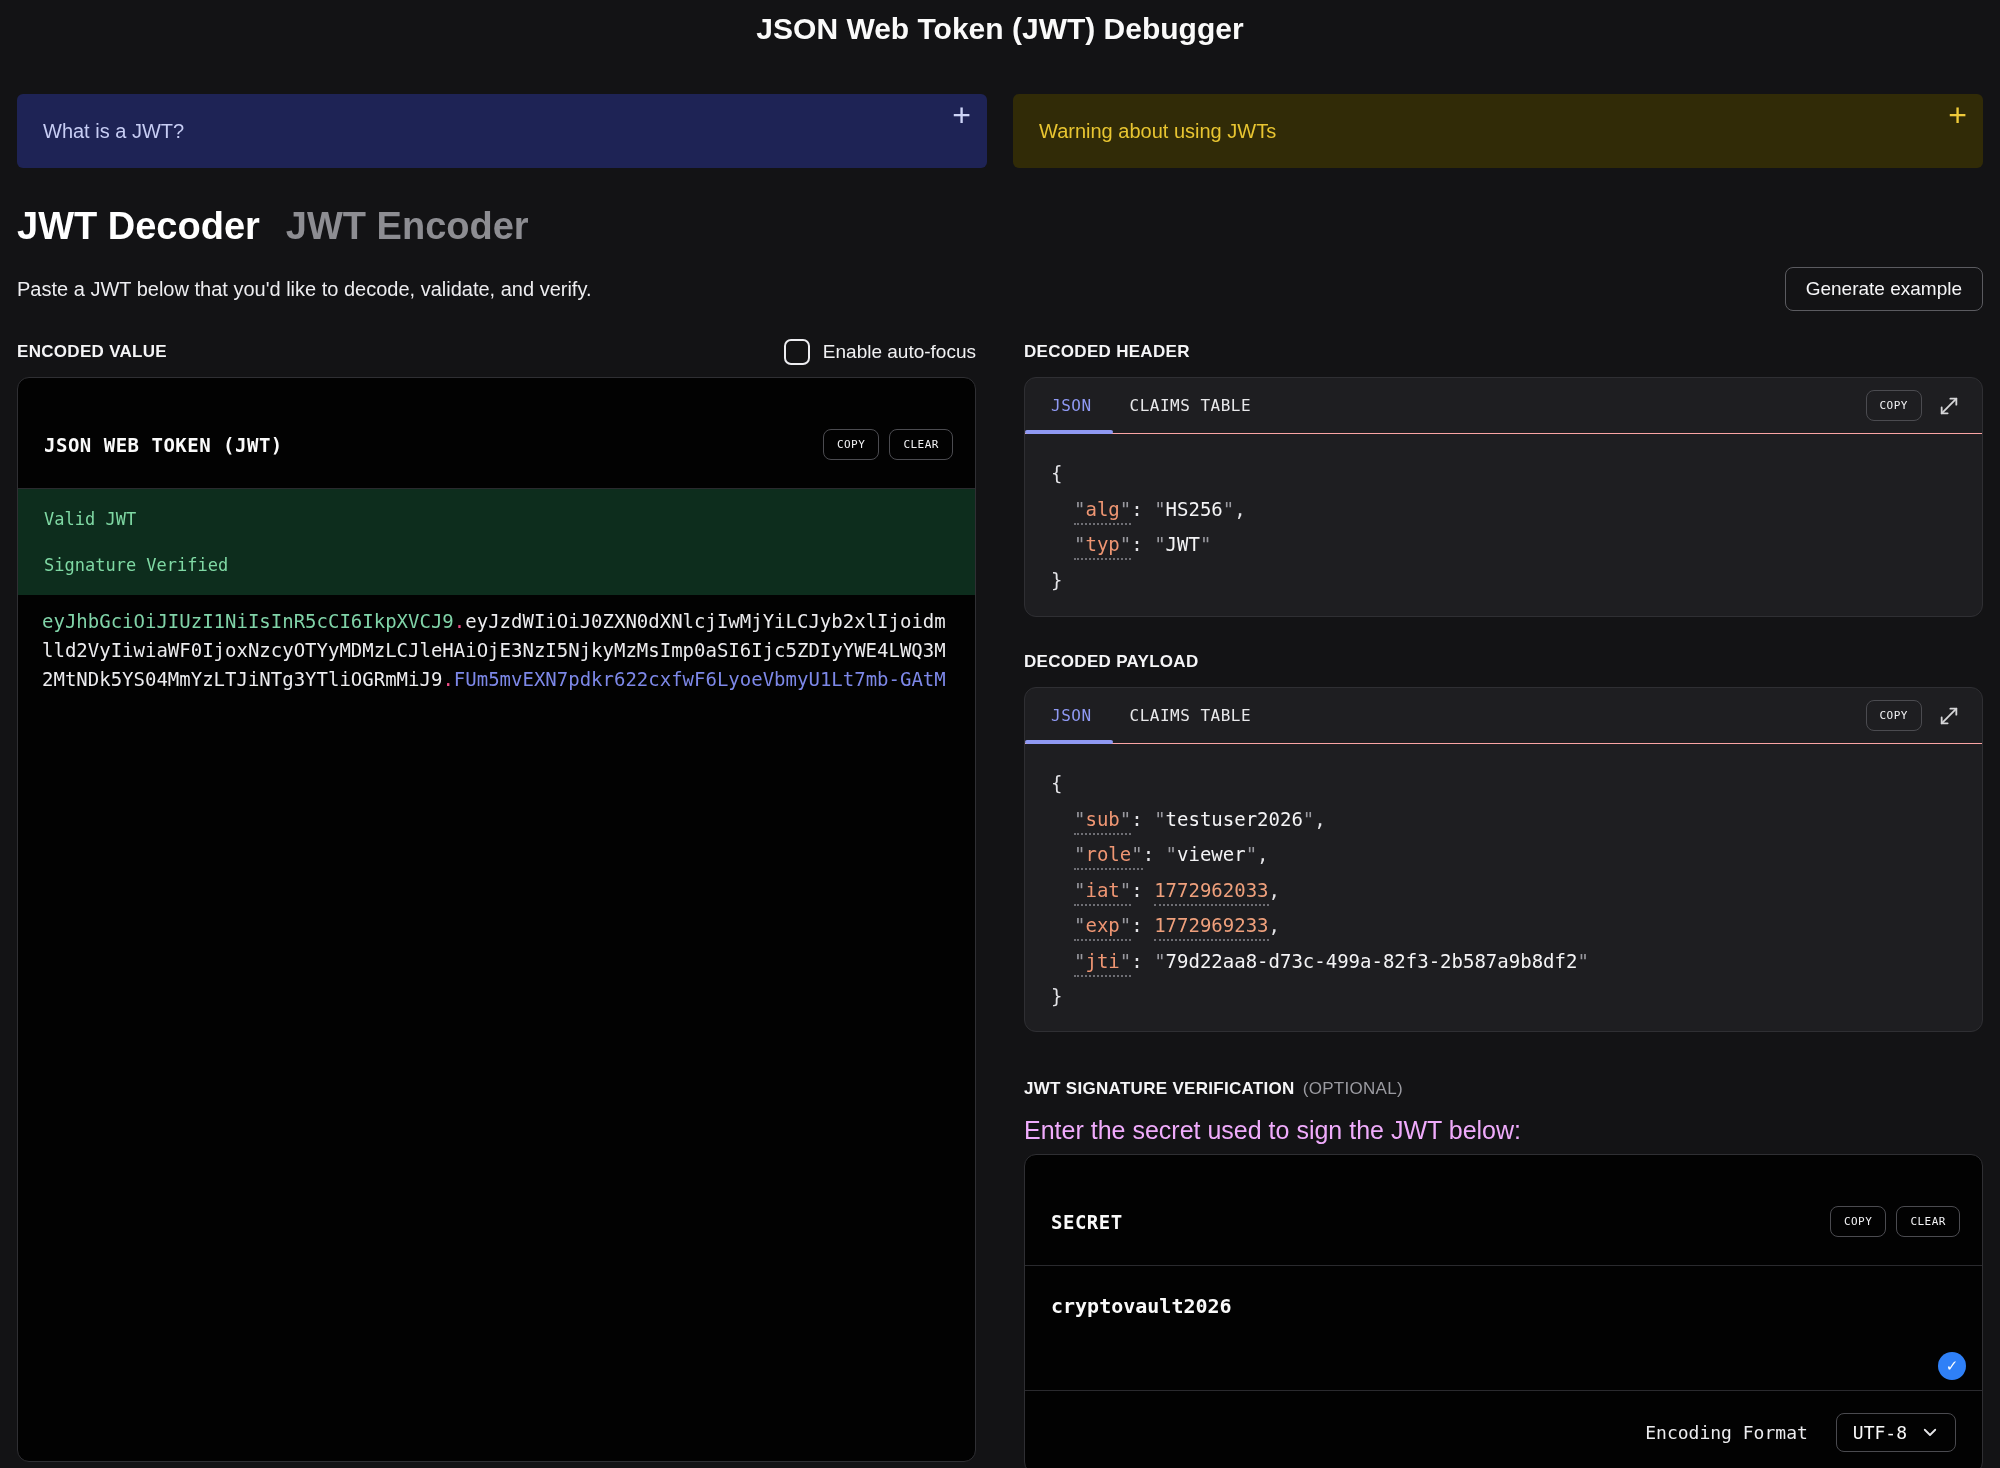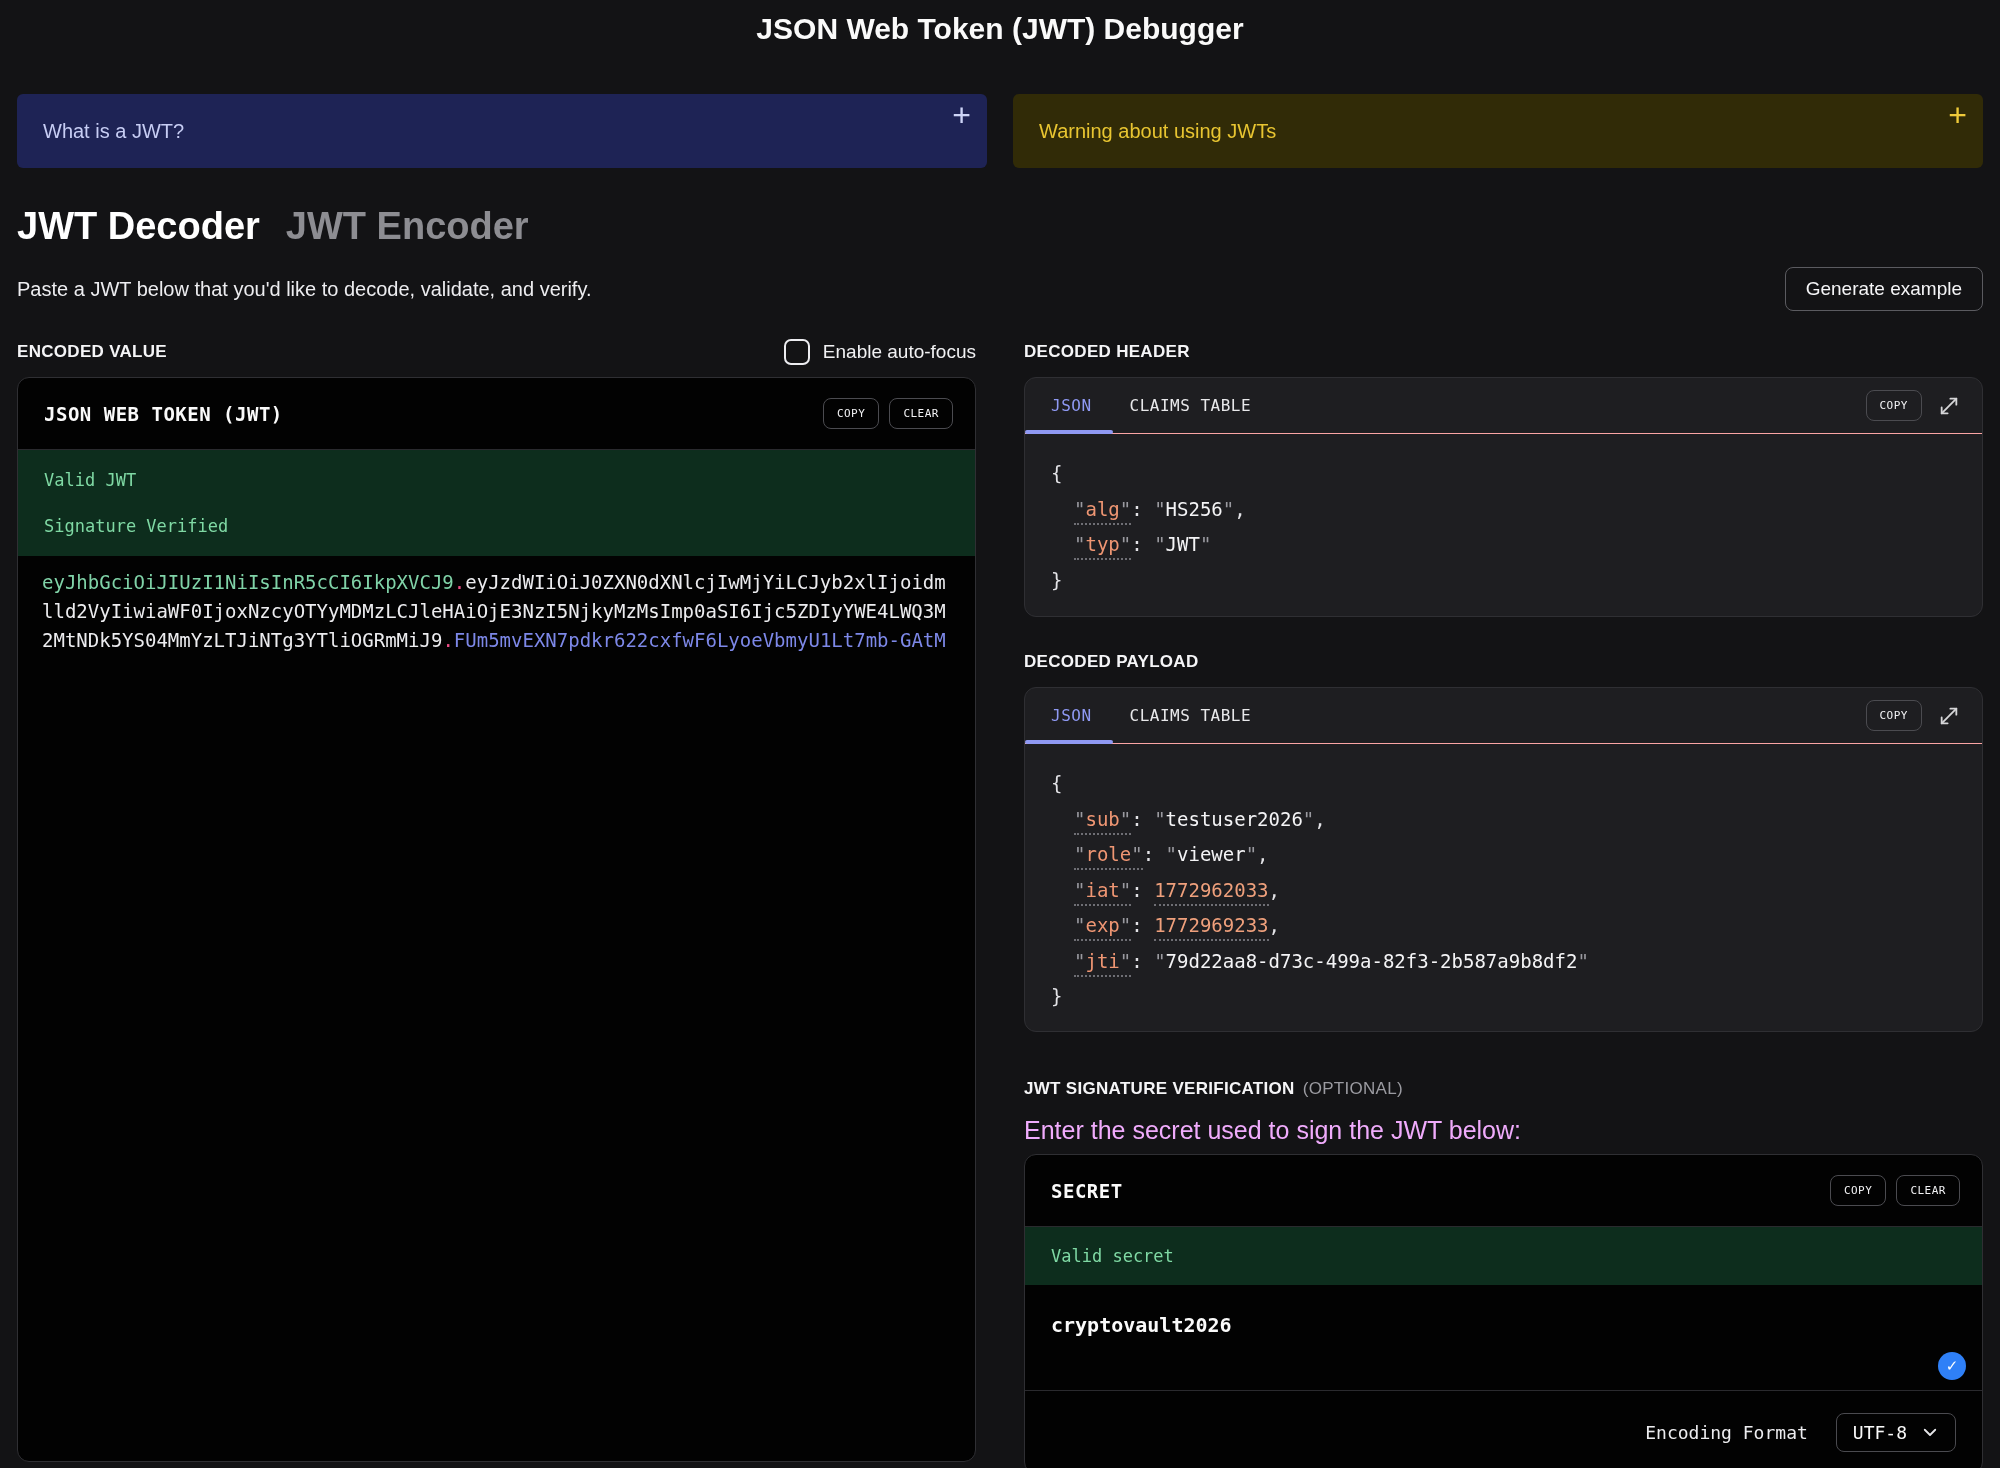--- a/index.html
+++ b/index.html
@@ -131,24 +131,25 @@
   }
   .panel-dark { background:#020202; }
   .panel-gray { background:#1e1e21; }
 
   
   .encoded-panel { height:1085px; display:flex; flex-direction:column; }
   .panel-header {
     display:flex;
     justify-content:space-between;
     align-items:center;
-    height:72px;
+    height:88px;
     padding:0 22px 0 26px;
     border-bottom:1px solid #2a2a2e;
     flex-shrink:0;
+    margin-top:23px;
   }
   .panel-header-title {
     font-size:19px;
     font-weight:700;
     letter-spacing:.5px;
     color:#fafafa;
   }
   .btn-group { display:flex; gap:10px; align-items:center; }
   .chip-btn {
     background:transparent;
@@ -392,23 +393,20 @@
     <div class="sig-instruction">Enter the secret used to sign the JWT below:</div>
 
     <div class="panel panel-dark secret-panel">
       <div class="panel-header">
         <span class="panel-header-title mono">SECRET</span>
         <span class="btn-group">
           <button class="chip-btn">COPY</button>
           <button class="chip-btn">CLEAR</button>
         </span>
       </div>
-      <div class="secret-status">
-        <span class="status-line mono">Valid secret</span>
-      </div>
       <div class="secret-content">
         <span class="secret-value mono">cryptovault2026</span>
         <span class="check-badge">✓</span>
       </div>
       <div class="secret-footer">
         <span class="encoding-label mono">Encoding Format</span>
         <span class="select-box">
           <span class="select-value mono">UTF-8</span>
           <svg width="18" height="18" viewBox="0 0 24 24" fill="none" stroke="#e5e5e8" stroke-width="2.4" stroke-linecap="round" stroke-linejoin="round">
               <path d="M5 9l7 7 7-7"></path>

